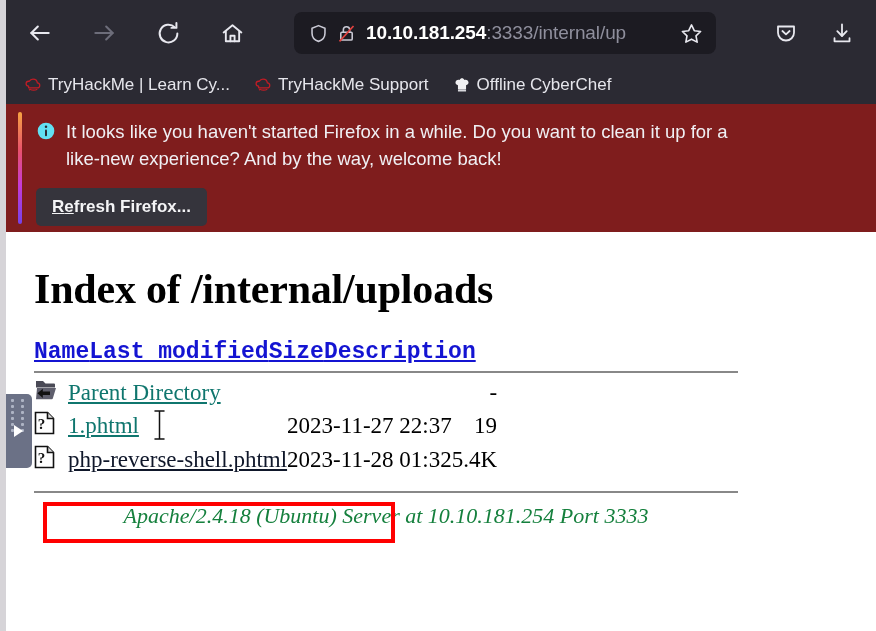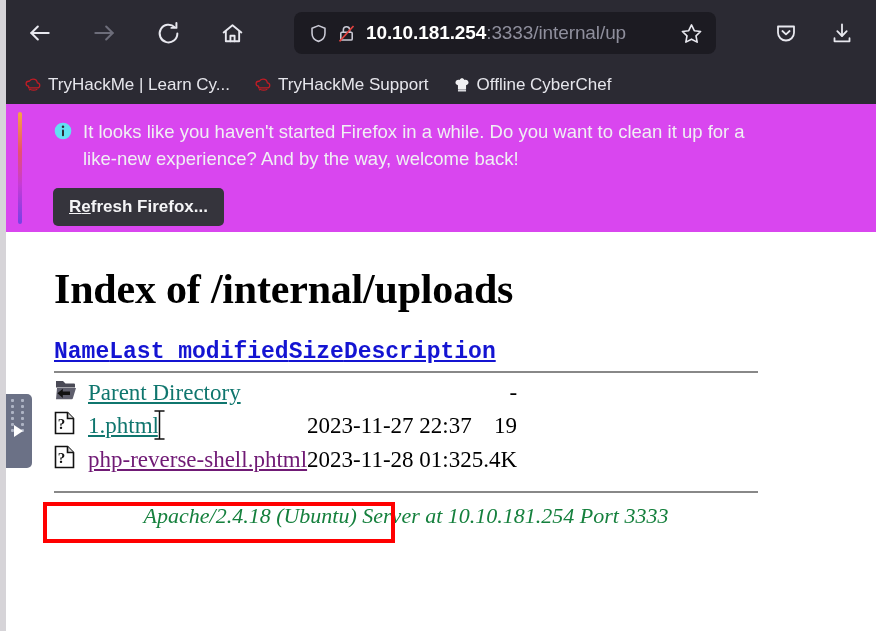--- a/index.html
+++ b/index.html
@@ -108,22 +108,22 @@
   .bm-label {
     font-size: 17px;
     color: #e6e6ec;
     white-space: nowrap;
   }
   .bm-ico { width: 18px; height: 18px; flex: 0 0 auto; display:block; }
 
   
   .notif {
     position: relative;
-    background: #d946ef;
-    padding: 14px 18px 18px 47px;
+    background: #7f1d1d;
+    padding: 14px 18px 18px 30px;
     box-sizing: border-box;
     height: 128px;
     overflow: hidden;
   }
   .notif-accent {
     position: absolute;
     left: 12px; top: 8px;
     width: 4px; height: 112px;
     background: linear-gradient(to bottom, #f7a442 0%, #e8516e 35%, #c63bd6 65%, #7542e6 100%);
     border-radius: 2px;
@@ -151,21 +151,21 @@
     font-size: 17px;
     font-weight: bold;
     padding: 9px 16px;
     display: inline-block;
   }
   .refresh-btn u { text-decoration: underline; }
 
   
   .page {
     position: absolute;
-    left: 20px;
+    left: 0;
     top: 243px;
     width: 738px;
     height: 388px;
     background: #ffffff;
     font-family: "Liberation Serif", serif;
     overflow: hidden;
   }
   .page-inner { padding: 6px 0 0 28px; }
   h1.idx {
     font-family: "Liberation Serif", serif;
@@ -196,21 +196,21 @@
     padding: 2px 0;
     white-space: nowrap;
     color: #000;
   }
   td.c-icon { width: 34px; text-align: left; vertical-align: middle; }
   th.c-name, td.c-name { padding-right: 12px; }
   th.c-mod, td.c-mod { padding-right: 14px; }
   th.c-size, td.c-size { padding-right: 12px; }
   td.c-mod { text-align: left; }
   td.c-size { text-align: right; }
-  .lnk-file { color: #701a75; text-decoration: underline; }
+  .lnk-file { color: #0f172a; text-decoration: underline; }
   .lnk-visited { color: #0f766e; text-decoration: underline; }
   .hr-line {
     height: 2px;
     background: #888888;
     margin: 4px 0 4px 6px;
     width: 788px;
   }
   .footer-addr {
     font-family: "Liberation Serif", serif;
     font-style: italic;

